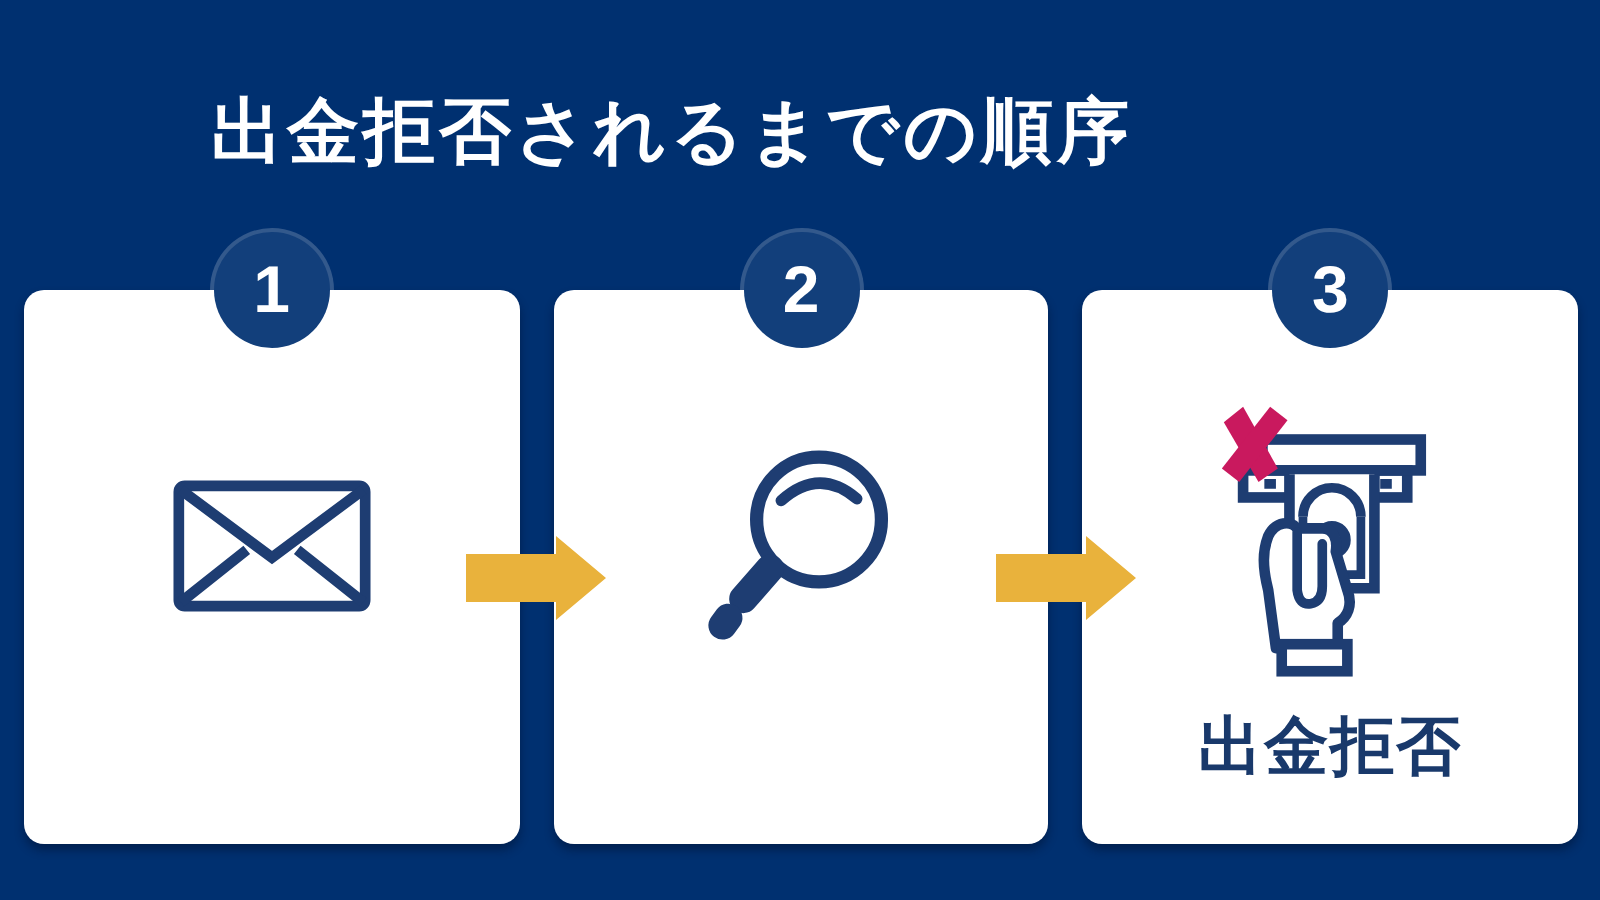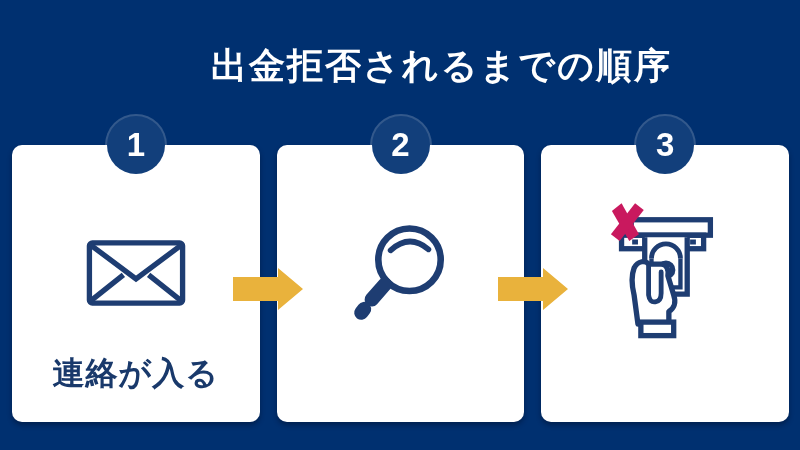--- a/index.html
+++ b/index.html
@@ -7,21 +7,21 @@
     --icon-navy:#1E3D72; --label-navy:#19396B; --arrow-gold:#E9B23C;
     --denied-cross:#C9195E; --title-white:#FFFFFF;
   }
   *{margin:0;padding:0;box-sizing:border-box;}
   html,body{width:800px;height:450px;}
   body{
     position:relative;overflow:hidden;background:var(--background);
     font-family:"Liberation Sans","DejaVu Sans",sans-serif;
   }
   .title{
-    position:absolute;top:42px;left:0;width:672px;text-align:right;
+    position:absolute;top:42px;left:0;width:672px;text-align:center;
     font-size:36px;font-weight:bold;color:var(--title-white);letter-spacing:2px;
   }
   .cards{
     position:absolute;left:12px;top:145px;width:777px;height:277px;
     display:flex;gap:17px;
   }
   .card{
     flex:1;position:relative;background:var(--card);border-radius:10px;
     box-shadow:0 3px 5px rgba(0,14,40,.45);
   }
@@ -57,21 +57,20 @@
     </div>
     <div class="icon-wrap">
       <svg width="100" height="66" viewBox="0 0 102 68">
         <g fill="none" stroke="var(--icon-navy)" stroke-width="5.5">
           <rect x="3" y="3" width="96" height="62" rx="3"></rect>
           <path d="M4,5 L51,40 L98,5"></path>
           <path d="M4,63 L38,36 M98,63 L64,36"></path>
         </g>
       </svg>
     </div>
-    <div class="step-label">連絡が入る</div>
   </section>
 
   <section class="card">
     <div class="badge">
       <span>2</span>
     </div>
     <div class="icon-wrap">
       <svg width="104" height="116" viewBox="0 0 110 122">
         <g fill="none" stroke="var(--icon-navy)">
           <circle cx="64" cy="47" r="33" stroke-width="7"></circle>
@@ -101,20 +100,21 @@
                    C70,108 67,114 62,117 L62,130 H30 L26,100 C23,88 23,80 26,72 Z" fill="#fff" stroke-linejoin="round"></path>
           <path d="M41,70 V100 Q42,108 48,107 Q54,106 54,98 V76" stroke-width="5" stroke-linecap="round"></path>
           <rect x="33" y="128" width="34" height="14" fill="#fff"></rect>
         </g>
         <g fill="var(--denied-cross)">
           <polygon points="3,13 13,5 31,37 21,44"></polygon>
           <polygon points="27,5 36,12 11,44 2,37"></polygon>
         </g>
       </svg>
     </div>
+    <div class="step-label">出金拒否</div>
   </section>
 
 </div>
 
 <svg class="arrow arrow-1" viewBox="0 0 70 42">
   <polygon points="0,9 45,9 45,0 70,21 45,42 45,33 0,33" fill="var(--arrow-gold)"></polygon>
 </svg>
 <svg class="arrow arrow-2" viewBox="0 0 70 42">
   <polygon points="0,9 45,9 45,0 70,21 45,42 45,33 0,33" fill="var(--arrow-gold)"></polygon>
 </svg>

